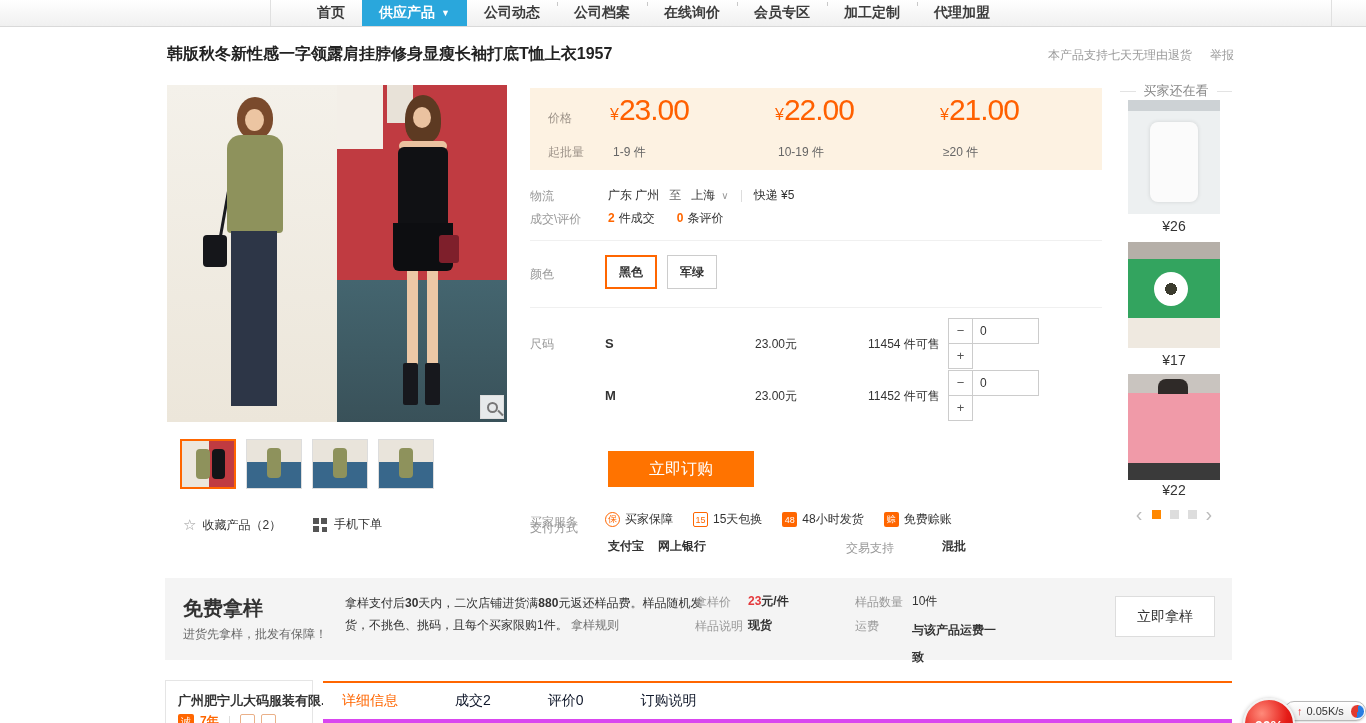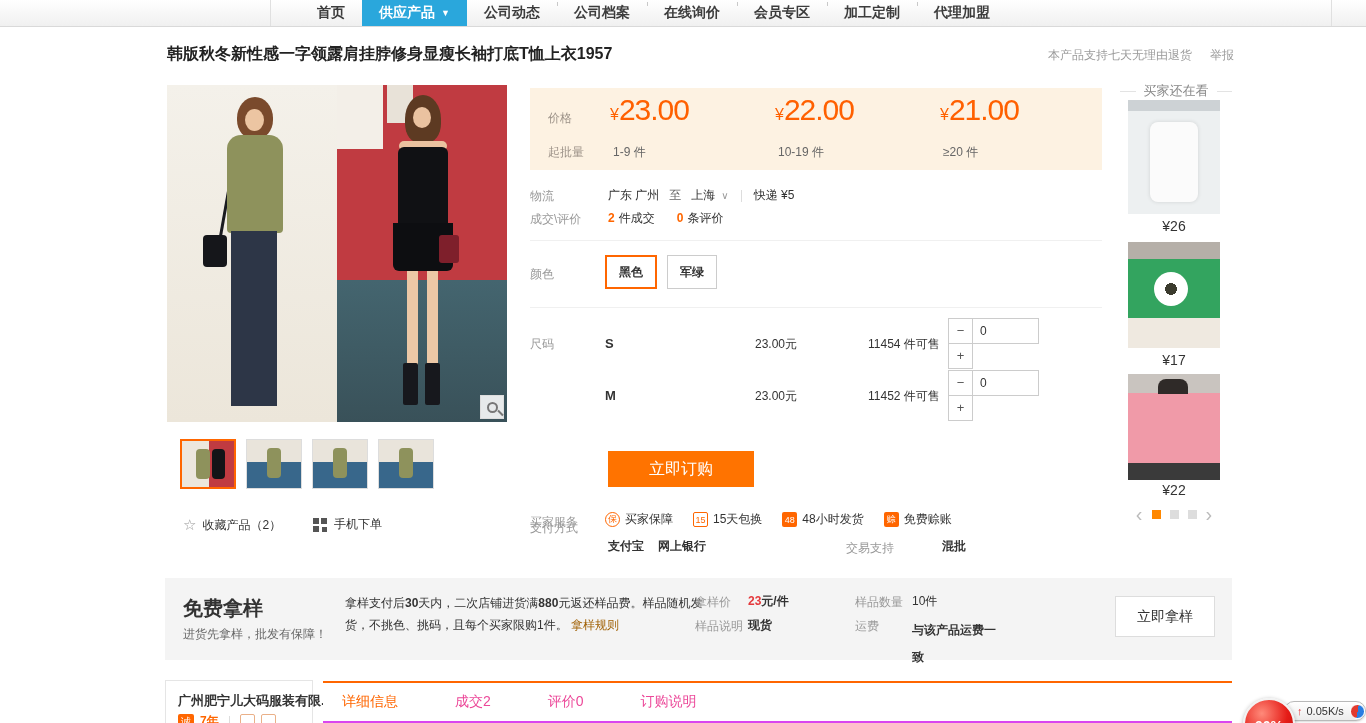--- a/index.html
+++ b/index.html
@@ -145,41 +145,41 @@
   .pager-arrow { color:#bbb; font-size:20px; line-height:16px; cursor:pointer; }
   .dot { width:9px; height:9px; background:#ddd; cursor:pointer; }
   .dot.active { background:#ff8800; }
 
   
   .sample { position:absolute; left:165px; top:578px; width:1067px; height:82px; background:#f4f4f4; }
   .sample-title { position:absolute; left:183px; top:595px; font-size:20px; font-weight:bold; color:#333; }
   .sample-sub { position:absolute; left:183px; top:626px; color:#666; }
   .sample-desc { position:absolute; left:345px; top:592px; width:362px; line-height:22px; color:#333; }
   .sample-desc b { font-weight:bold; }
-  .rule-link { color:#a16207; cursor:pointer; }
+  .rule-link { color:#737373; cursor:pointer; }
   .smp-label { position:absolute; color:#999; }
   .smp-val { position:absolute; color:#333; font-weight:bold; }
   .red { color:#e4393c; }
   .sample-btn { position:absolute; left:1115px; top:596px; width:100px; height:41px; background:#fff;
                 border:1px solid #ddd; color:#333; font-size:14px; cursor:pointer; }
 
   
   .company { position:absolute; left:165px; top:680px; width:148px; height:43px; background:#fff;
              border:1px solid #e5e5e5; border-bottom:none; }
   .company-name { position:absolute; left:12px; top:11px; font-size:13px; font-weight:bold; color:#333; white-space:nowrap; }
   .company-row { position:absolute; left:12px; top:32px; display:flex; align-items:center; gap:6px; }
   .cbadge { width:16px; height:16px; background:#ff6600; color:#fff; font-size:10px; display:flex;
             align-items:center; justify-content:center; border-radius:2px; }
   .cyears { color:#ff6600; font-weight:bold; }
   .cdiv { width:1px; height:12px; background:#ddd; margin:0 4px; }
   .cert { width:15px; height:15px; border:1px solid #eab088; border-radius:2px; background:#fff; }
 
   .tabsbar { position:absolute; left:323px; top:681px; width:909px; height:42px; background:#fff;
-             border-top:2px solid #ff6600; border-bottom:2px solid #d946ef; display:flex; align-items:center; }
-  .tab { margin-left:19px; margin-right:29px; font-size:14px; color:#ec4899; cursor:pointer; white-space:nowrap; }
+             border-top:2px solid #ff6600; border-bottom:4px solid #d946ef; display:flex; align-items:center; }
+  .tab { margin-left:19px; margin-right:29px; font-size:14px; color:#0f172a; cursor:pointer; white-space:nowrap; }
   .tab.active { color:#ff6600; }
   .tab + .tab { margin-left:28px; }
 
   
   .speed-pill { position:absolute; left:1284px; top:701px; width:82px; height:20px; border:1px solid #b9b9b9;
                 border-radius:10px; background:linear-gradient(#fff,#ececec); display:flex; align-items:center;
                 padding-left:12px; gap:4px; box-shadow:0 1px 2px rgba(0,0,0,.15); }
   .up-arrow { color:#e4393c; font-weight:bold; font-size:11px; }
   .speed-txt { font-size:11px; color:#333; }
   .safety-ball { width:15px; height:15px; border-radius:50%; margin-left:2px;

